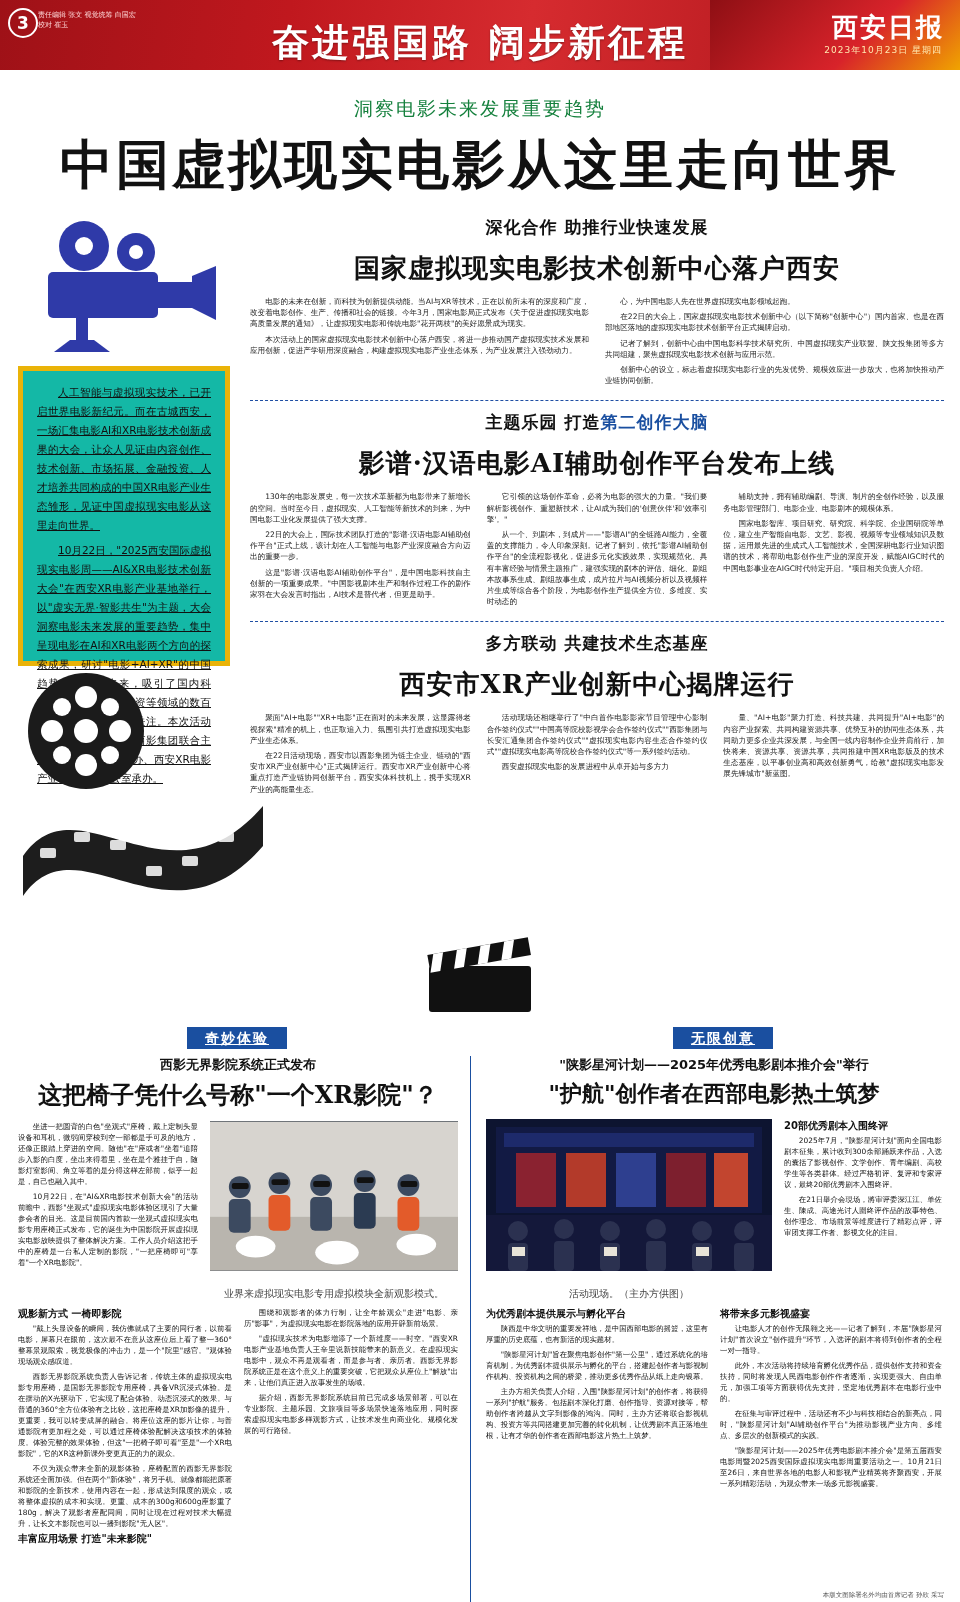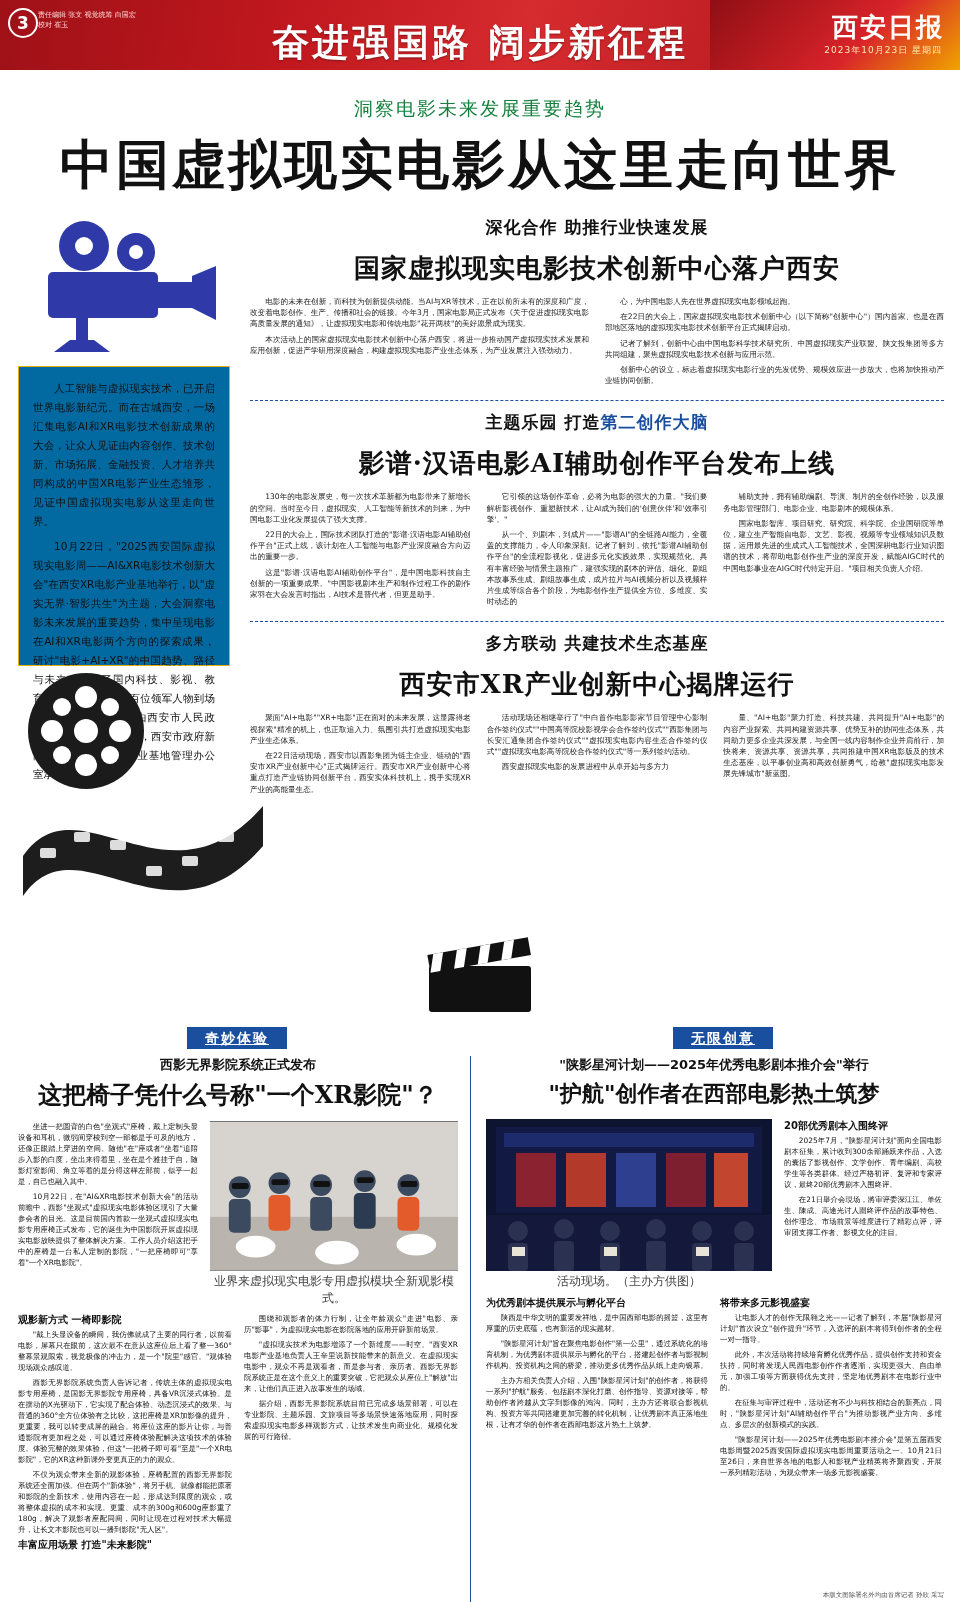--- a/index.html
+++ b/index.html
@@ -40,44 +40,44 @@
   .hl-blue{color:#1a4fa0;}
   .cols{column-gap:16px;font-size:7.6px;line-height:11.2px;text-align:justify;color:#1b1b1b;}
   .cols p{margin:0 0 4px 0;text-indent:2em;}
 
   
   .upper{position:relative;margin-top:14px;height:760px;}
   .left-col{position:absolute;left:18px;top:0;width:215px;}
   .right-col{position:absolute;left:250px;top:0;right:16px;}
 
   .camera{position:relative;width:200px;height:140px;margin-left:6px;}
-  .reelbox{position:relative;margin-top:6px;width:212px;height:300px;border:1px solid #eab308;
-      background:#0369a1;padding:12px 14px;box-sizing:border-box;font-size:10.5px;line-height:19px;
-      color:#111;text-align:justify;}
+  .reelbox{position:relative;margin-top:6px;width:212px;height:300px;border:5px solid #eab308;
+      background:#14b8a6;padding:12px 14px;box-sizing:border-box;font-size:10.5px;line-height:19px;
+      color:#111;text-align:justify;text-decoration:underline;}
   .reelbox p{margin:0 0 6px 0;text-indent:2em;}
   .filmreel{position:absolute;left:8px;top:455px;width:120px;height:120px;}
   .filmstrip{position:absolute;left:0;top:520px;width:250px;height:190px;}
 
   
   .banner{display:flex;justify-content:center;gap:0;margin-top:6px;}
   .tag{background:#1a4fa0;color:#fff;font-size:14px;font-weight:bold;padding:3px 18px;letter-spacing:2px;text-decoration:underline;}
 
   
   .bottom{position:relative;margin-top:8px;height:580px;}
   .bl{position:absolute;left:18px;top:0;width:440px;}
   .br{position:absolute;left:486px;top:0;width:456px;}
   .vdiv{position:absolute;left:470px;top:0;bottom:0;width:1px;background:#1a4fa0;}
   .b-sub{text-align:center;font-size:13px;font-weight:bold;}
   .b-title{text-align:center;font-size:24px;font-weight:bold;margin-top:5px;
       font-family:"DejaVu Serif","Liberation Serif",serif;}
   .b-title2{text-align:center;font-size:22px;font-weight:bold;margin-top:5px;
       font-family:"DejaVu Serif","Liberation Serif",serif;}
   .sub-h{font-size:10px;font-weight:bold;margin:1px 0 4px;}
   .photo{background:#2b3440;position:relative;overflow:hidden;}
-  .cap{font-size:12px;color:#444;text-align:center;margin-top:2px;}
+  .cap{font-size:10px;color:#444;text-align:center;margin-top:16px;}
   .footer-note{position:absolute;bottom:2px;right:16px;font-size:6.5px;color:#555;}
   .tiny{font-size:7.4px;line-height:11px;text-align:justify;}
   .tiny p{margin:0 0 4px;text-indent:2em;}
 </style>
 </head>
 <body>
 
 <div class="page">
 
   <div class="masthead">

